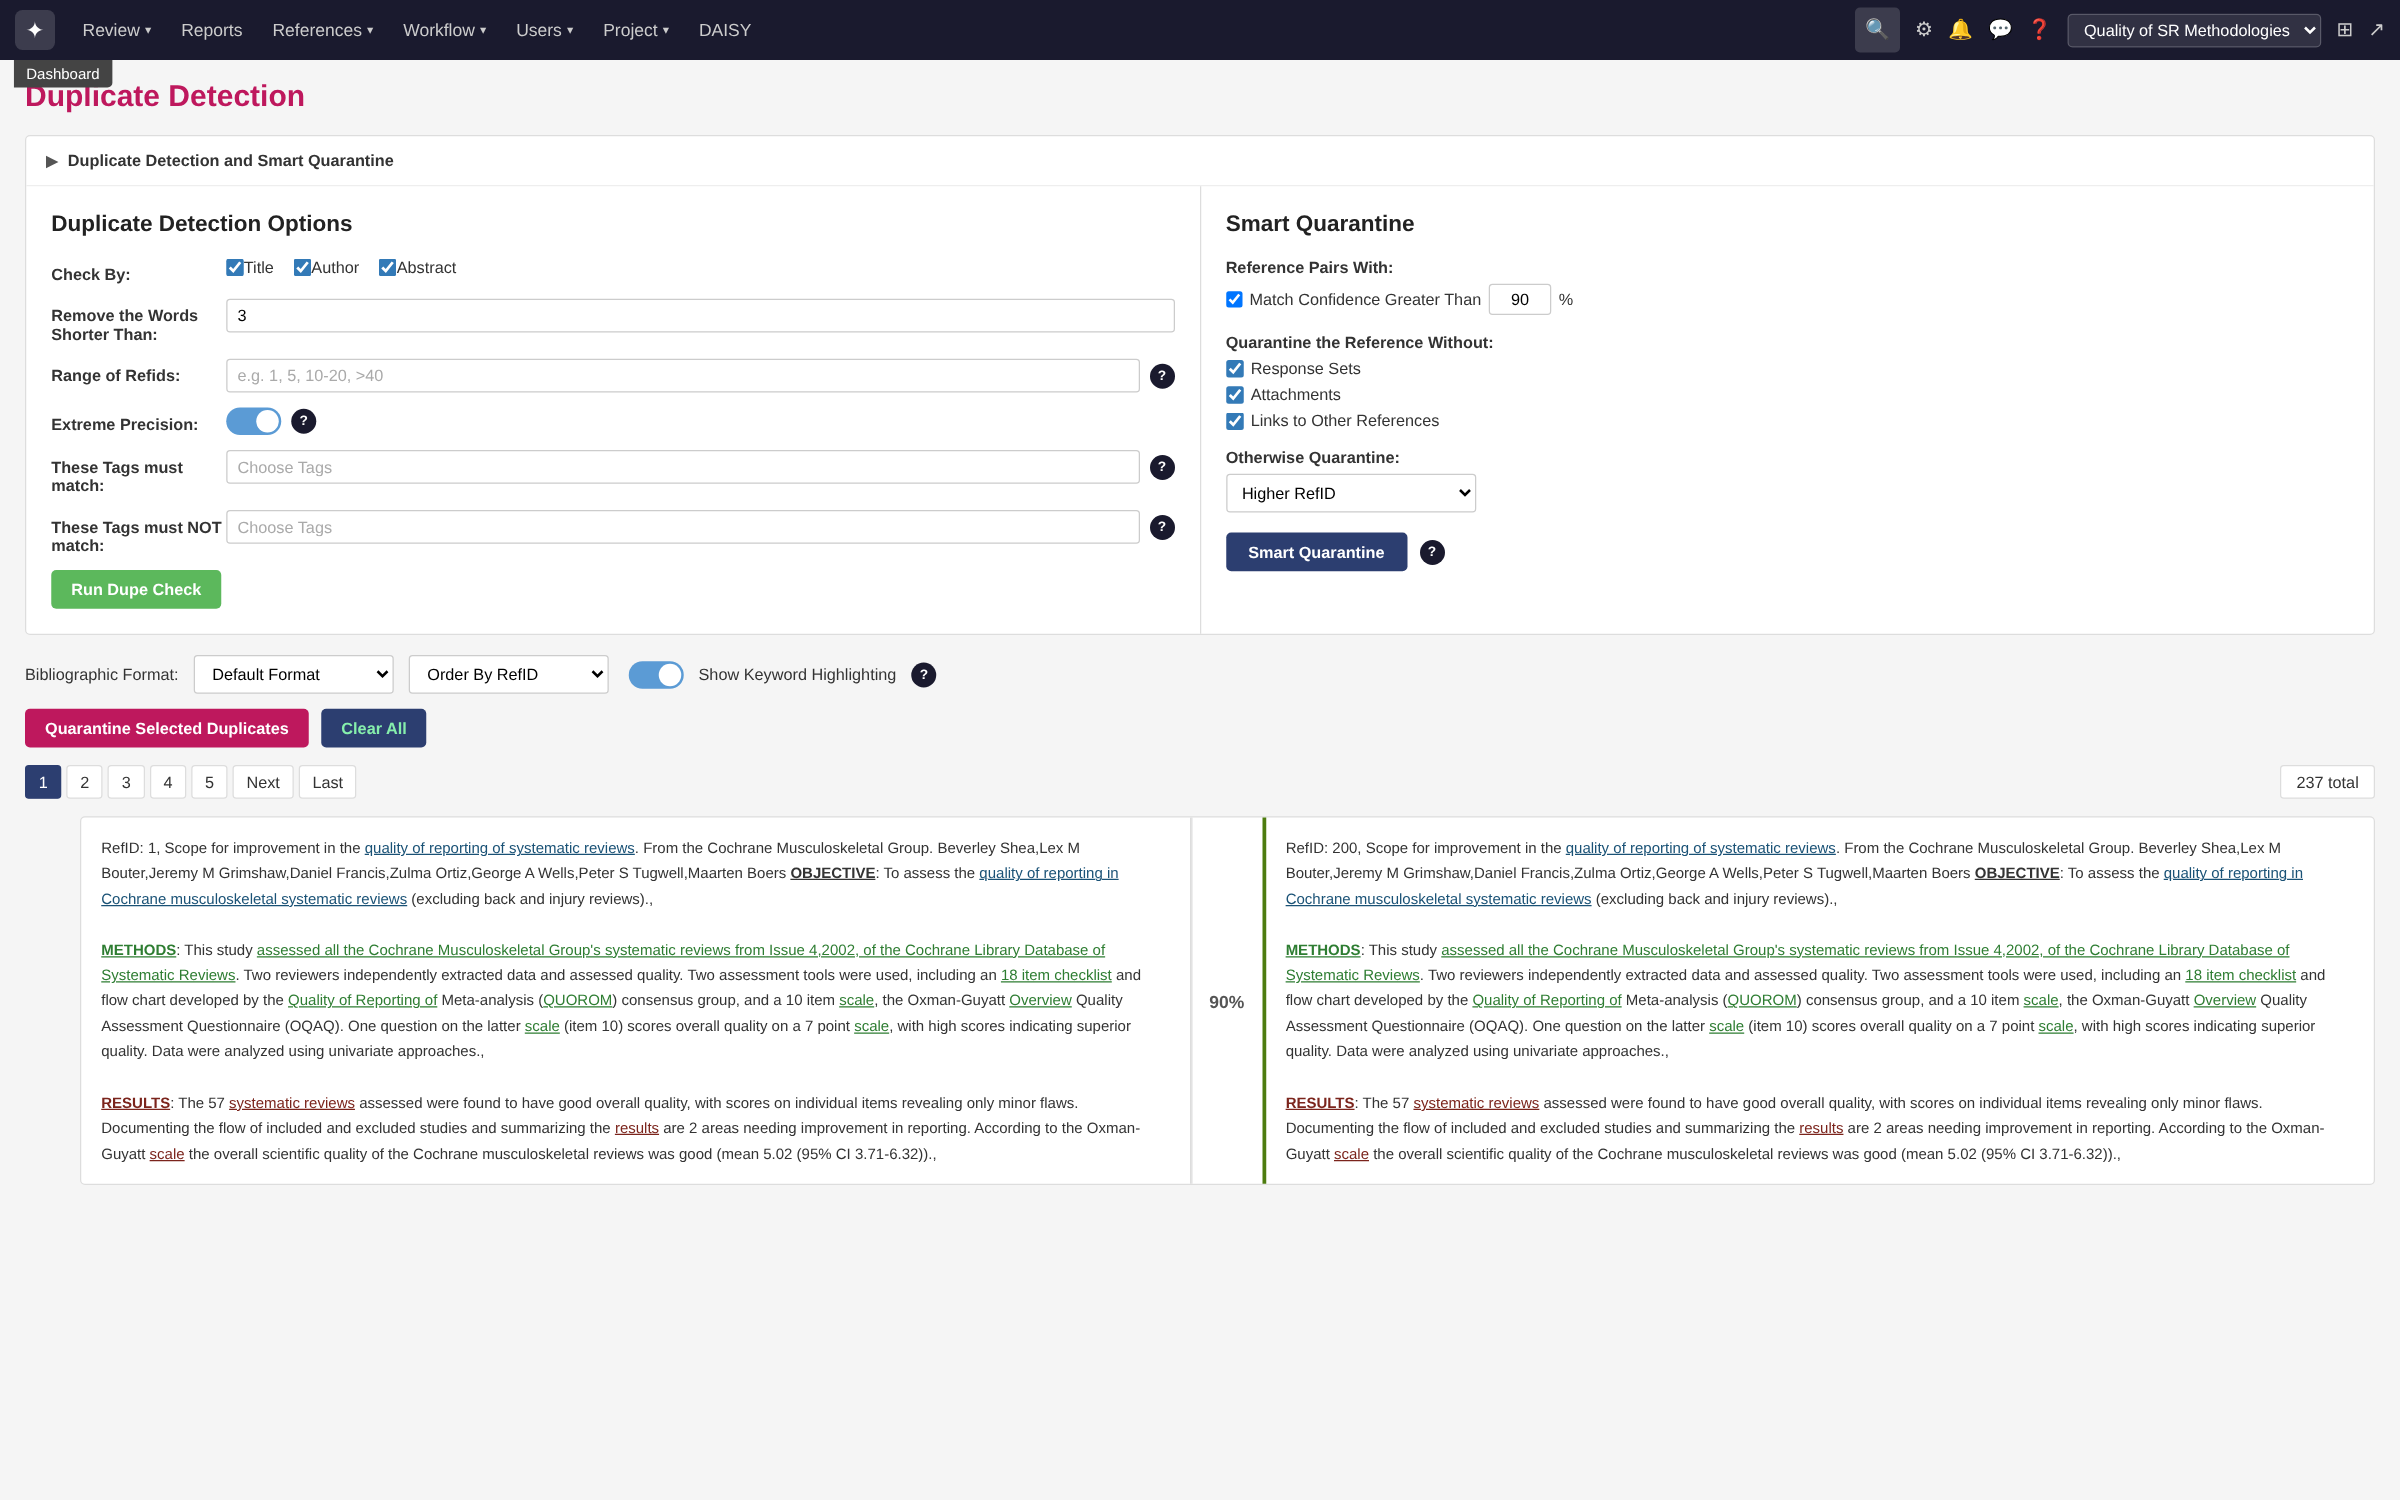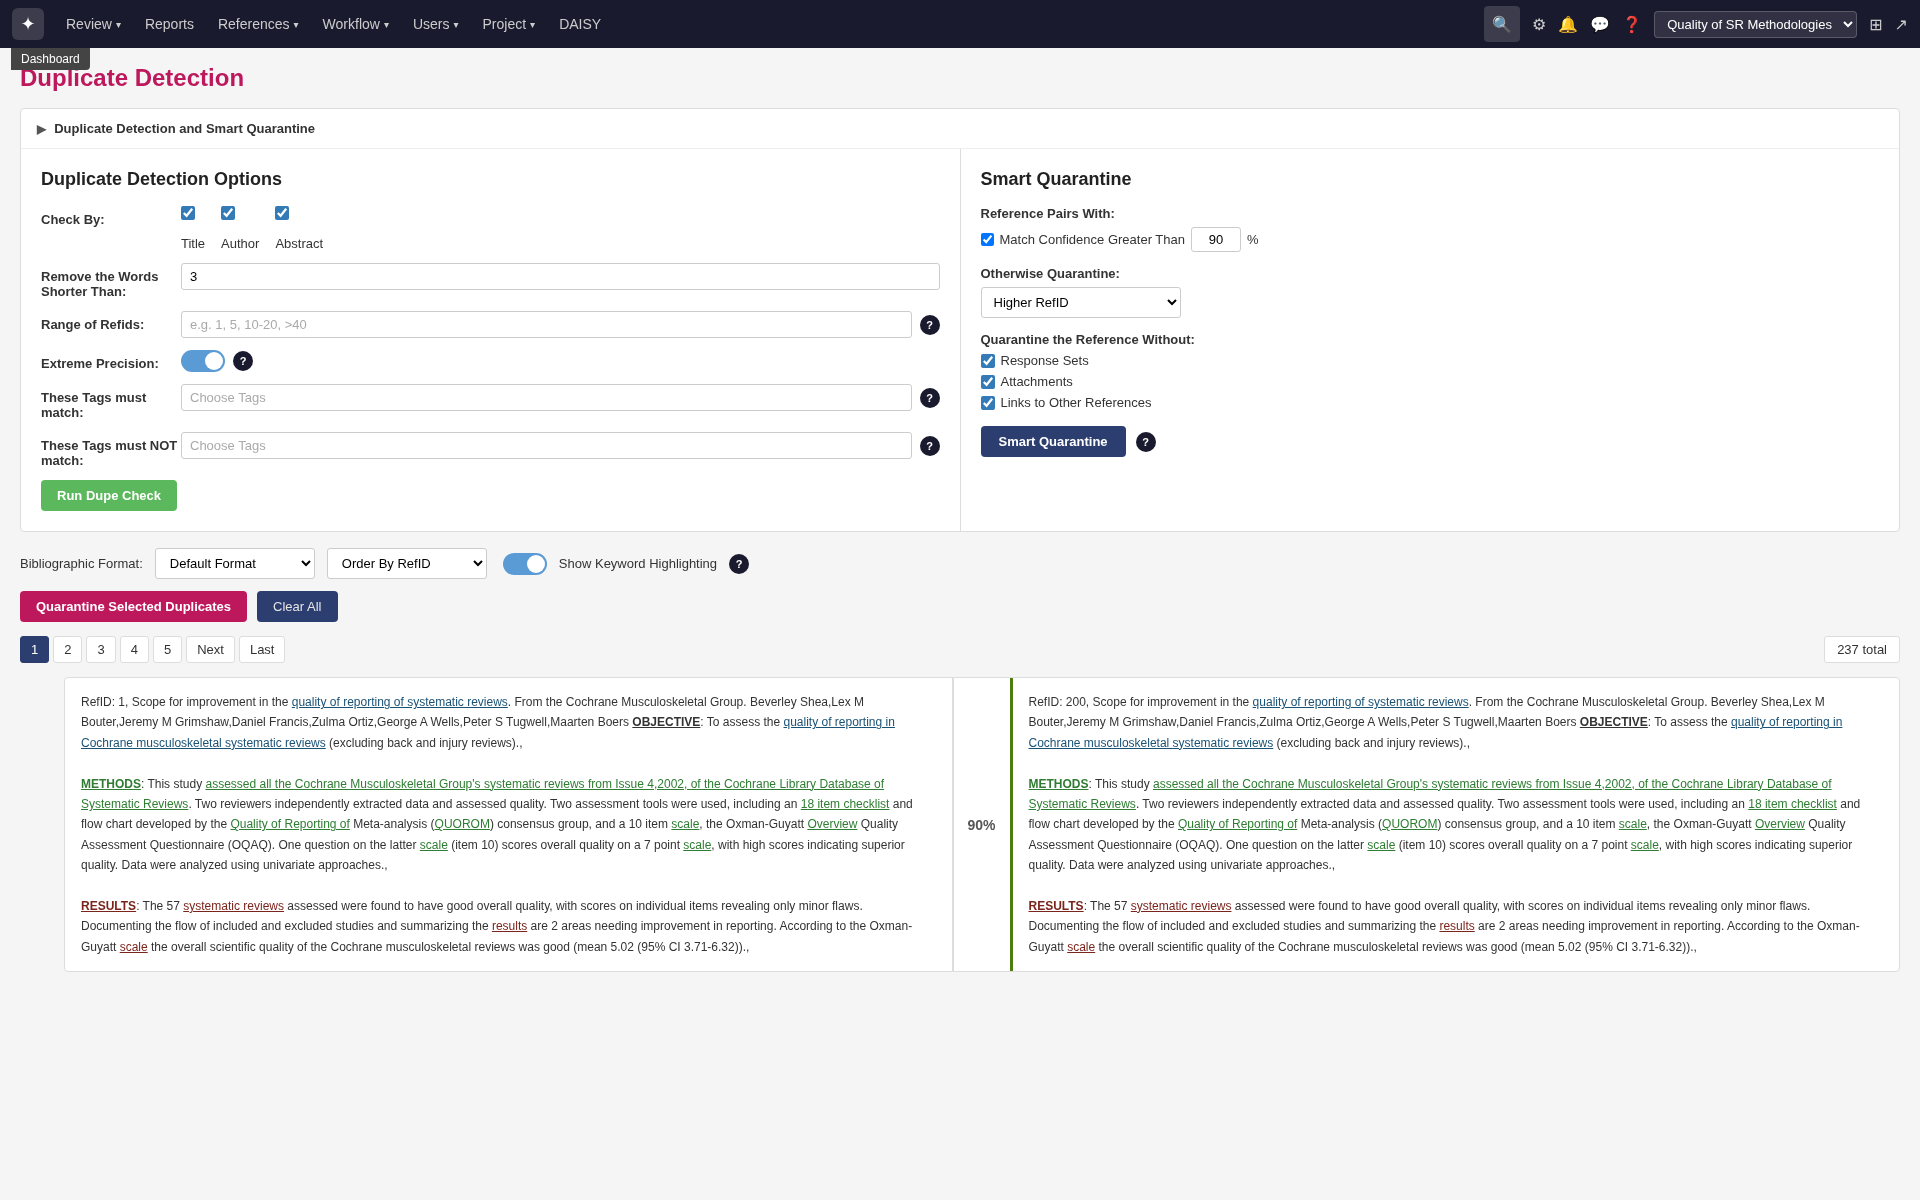--- a/index.html
+++ b/index.html
@@ -131,23 +131,22 @@
     .form-control-area {
       flex: 1;
       display: flex;
       align-items: center;
       gap: 8px;
     }
     .check-group {
       display: flex; align-items: center; gap: 16px;
     }
     .check-item {
-      display: flex; gap: 16px;
-      cursor: pointer;
-      flex-direction: column;
+      display: flex; align-items: center; gap: 0;
+      cursor: pointer;
     }
     .check-item input[type=checkbox] {
       width: 14px; height: 14px; accent-color: #337ab7;
     }
 
     .text-input {
       width: 100%;
       padding: 5px 8px;
       border: 1px solid #ccc;
       border-radius: 3px;
@@ -280,23 +279,23 @@
       display: flex; gap: 10px; margin-bottom: 14px;
     }
     .btn-quarantine {
       background: #be185d;
       color: #fff; border: none;
       padding: 8px 16px; border-radius: 4px;
       cursor: pointer; font-size: 13px; font-weight: 600;
     }
     .btn-clear-all {
       background: #2c3e70;
-      color: #e5e5e5; border: none;
+      color: #86efac; border: none;
       padding: 8px 16px; border-radius: 4px;
-      cursor: pointer; font-size: 13px; font-weight: 400;
+      cursor: pointer; font-size: 13px; font-weight: 700;
     }
 
     
     .pagination-row {
       display: flex; align-items: center; justify-content: space-between;
       margin-bottom: 14px;
     }
     .pagination {
       display: flex; gap: 4px;
     }
@@ -476,41 +475,41 @@
           <div class="sq-label">Reference Pairs With:</div>
           <div class="confidence-row">
             <input type="checkbox" checked="" style="">
             <span>Match Confidence Greater Than</span>
             <input class="confidence-input" type="text" value="90" style="">
             <span>%</span>
           </div>
         </div>
 
         <div class="sq-row">
-          <div class="sq-label">Otherwise Quarantine:</div>
-          <select class="sq-select">
-            <option value="higher">Higher RefID</option>
-            <option value="lower">Lower RefID</option>
-          </select>
-        </div>
-
-        <div class="sq-row">
           <div class="sq-label">Quarantine the Reference Without:</div>
           <label class="sq-check-item">
             <input type="checkbox" checked="" style=""> 
               <span>Response Sets</span>
           </label>
           <label class="sq-check-item">
             <input type="checkbox" checked="" style=""> 
               <span>Attachments</span>
           </label>
           <label class="sq-check-item">
             <input type="checkbox" checked="" style=""> 
               <span>Links to Other References</span>
           </label>
+        </div>
+
+        <div class="sq-row">
+          <div class="sq-label">Otherwise Quarantine:</div>
+          <select class="sq-select">
+            <option value="higher">Higher RefID</option>
+            <option value="lower">Lower RefID</option>
+          </select>
         </div>
 
         <div style="display:flex;align-items:center;gap:10px;margin-top:16px;">
           <button class="btn-smart-quarantine">Smart Quarantine</button>
           <div class="help-icon">?</div>
         </div>
       </div>
     </div>
   </div>
 

